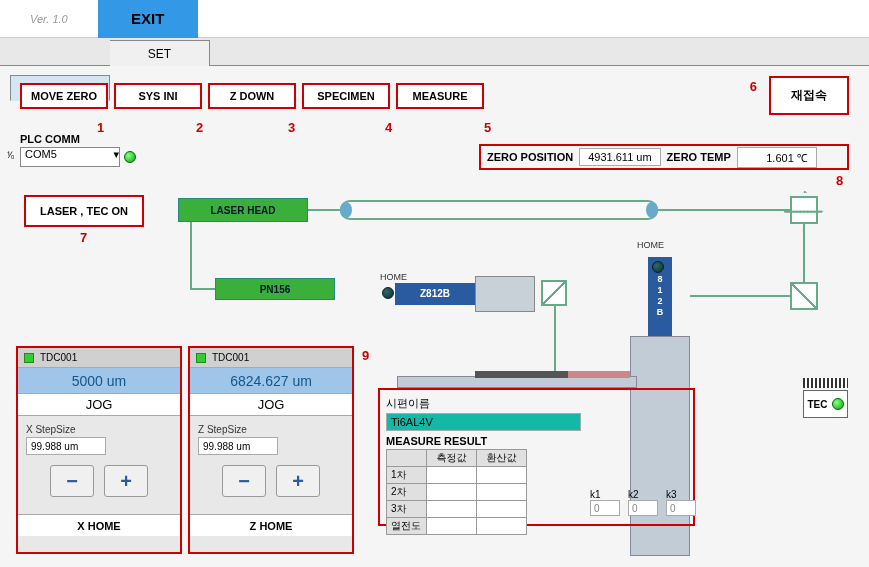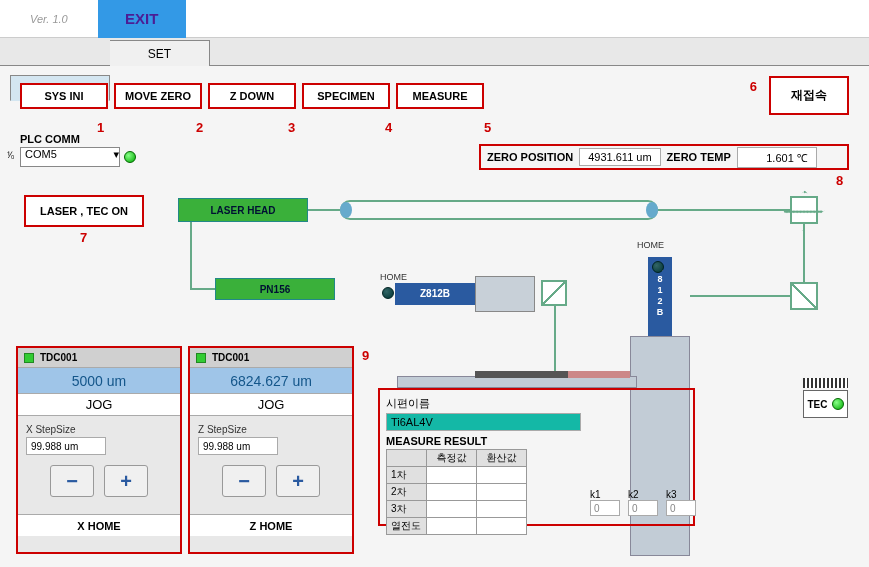--- a/index.html
+++ b/index.html
@@ -1,21 +1,21 @@
 <!DOCTYPE html>
 <html><head>
   <meta charset="utf-8">
   <style>
     * { box-sizing: border-box; margin: 0; padding: 0; font-family: Arial, sans-serif; }
     body { width: 869px; height: 567px; background: #f5f5f5; position: relative; overflow: hidden; }
     
     .header { display: flex; align-items: center; height: 38px; background: #fff; border-bottom: 1px solid #ccc; }
     .title { flex: 1; text-align: center; font-size: 15px; color: #333; }
     .version { font-size: 11px; color: #999; font-style: italic; padding: 0 30px; }
-    .exit-btn { width: 88px; height: 38px; background: #3399e6; color: #4c1d95; border: none; font-size: 15px; font-weight: bold; cursor: pointer; }
+    .exit-btn { width: 100px; height: 38px; background: #3399e6; color: #000000; border: none; font-size: 15px; font-weight: bold; cursor: pointer; }
     
     .tabs { display: flex; height: 28px; background: #e8e8e8; border-bottom: 1px solid #888; }
     .tab { width: 100px; height: 26px; line-height: 26px; text-align: center; font-size: 12px; border: 1px solid #888; border-bottom: none; margin-top: 2px; margin-left: 10px; background: #f0f0f0; cursor: pointer; }
     .tab.active { background: #d4e6f1; border-bottom: 1px solid #d4e6f1; margin-top: 37px; }
     .tab + .tab { margin-left: 0; border-left: none; }
     
     .toolbar { display: flex; gap: 6px; padding: 10px 20px 2px 20px; align-items: center; }
     .tool-btn { width: 88px; height: 26px; background: #fff; border: 2px solid #c00; font-size: 11px; font-weight: bold; cursor: pointer; }
     .reconnect-btn { width: 80px; height: 39px; background: #fff; border: 2px solid #c00; font-size: 12px; font-weight: bold; cursor: pointer; }
     
@@ -64,21 +64,21 @@
     .mirror2 { position: absolute; left: 790px; top: 282px; width: 28px; height: 28px; border: 2px solid #6a8; background: #fff; }
     .mirror2::after { content: ''; position: absolute; left: -2px; top: -2px; width: 28px; height: 28px; background: linear-gradient(45deg, transparent 48%, #6a8 48%, #6a8 52%, transparent 52%); }
     
     .tec-box { position: absolute; left: 803px; top: 390px; width: 45px; height: 28px; border: 1px solid #666; background: #fff; display: flex; align-items: center; justify-content: center; gap: 4px; font-size: 10px; font-weight: bold; }
     .tec-hatch { position: absolute; left: 803px; top: 378px; width: 45px; height: 10px; background: repeating-linear-gradient(90deg, #333 0, #333 2px, #fff 2px, #fff 4px); }
     
     
     .ctrl-panel { position: absolute; width: 166px; border: 2px solid #c00; background: #e8e8e8; }
     .ctrl-panel.p1 { left: 16px; top: 346px; height: 208px; }
     .ctrl-panel.p2 { left: 188px; top: 346px; height: 208px; }
-    .ctrl-head { height: 20px; background: #d0d0d0; display: flex; align-items: center; padding: 0 6px; gap: 6px; font-size: 10px; font-weight: bold; border-bottom: 1px solid #aaa; }
+    .ctrl-head { height: 20px; background: #d0d0d0; display: flex; align-items: center; padding: 0 6px; gap: 6px; font-size: 10px; font-weight: normal; border-bottom: 1px solid #aaa; }
     .ctrl-led { width: 10px; height: 10px; background: #3c3; border: 1px solid #282; }
     .ctrl-pos { height: 26px; background: #9fc5e8; text-align: center; line-height: 26px; font-size: 14px; color: #14568a; border-bottom: 1px solid #aaa; }
     .ctrl-jog { height: 22px; background: #fff; text-align: center; line-height: 22px; font-size: 13px; border-bottom: 1px solid #aaa; }
     .ctrl-body { padding: 8px; }
     .ctrl-step-label { font-size: 10px; color: #333; }
     .ctrl-step-val { width: 80px; height: 18px; border: 1px solid #aaa; background: #fff; font-size: 10px; padding: 1px 4px; margin-top: 2px; }
     .ctrl-btns { display: flex; gap: 10px; margin-top: 10px; justify-content: center; }
     .jog-btn { width: 44px; height: 32px; background: #f0f0f0; border: 1px solid #999; border-radius: 3px; font-size: 20px; font-weight: bold; color: #2a5aa0; cursor: pointer; }
     .ctrl-home { position: absolute; bottom: 16px; left: 0; right: 0; height: 22px; background: #fff; border-top: 1px solid #aaa; text-align: center; line-height: 22px; font-size: 11px; font-weight: bold; cursor: pointer; }
     
@@ -103,22 +103,22 @@
   <div class="version">Ver. 1.0</div>
   <button class="exit-btn">EXIT</button>
 </div>
 
 <div class="tabs">
   <div class="tab active">TEST</div>
   <div class="tab">SET</div>
 </div>
 
 <div class="toolbar">
+  <button class="tool-btn">MOVE ZERO</button>
   <button class="tool-btn">SYS INI</button>
-  <button class="tool-btn">MOVE ZERO</button>
   <button class="tool-btn">Z DOWN</button>
   <button class="tool-btn">SPECIMEN</button>
   <button class="tool-btn">MEASURE</button>
   <div style="flex:1"></div>
   <span class="num-label" style="position:static; margin-right:6px; margin-top:-18px;">6</span>
   <button class="reconnect-btn">재접속</button>
 </div>
 
 <span class="num-label" style="left:97px; top:120px;">1</span>
 <span class="num-label" style="left:196px; top:120px;">2</span>

